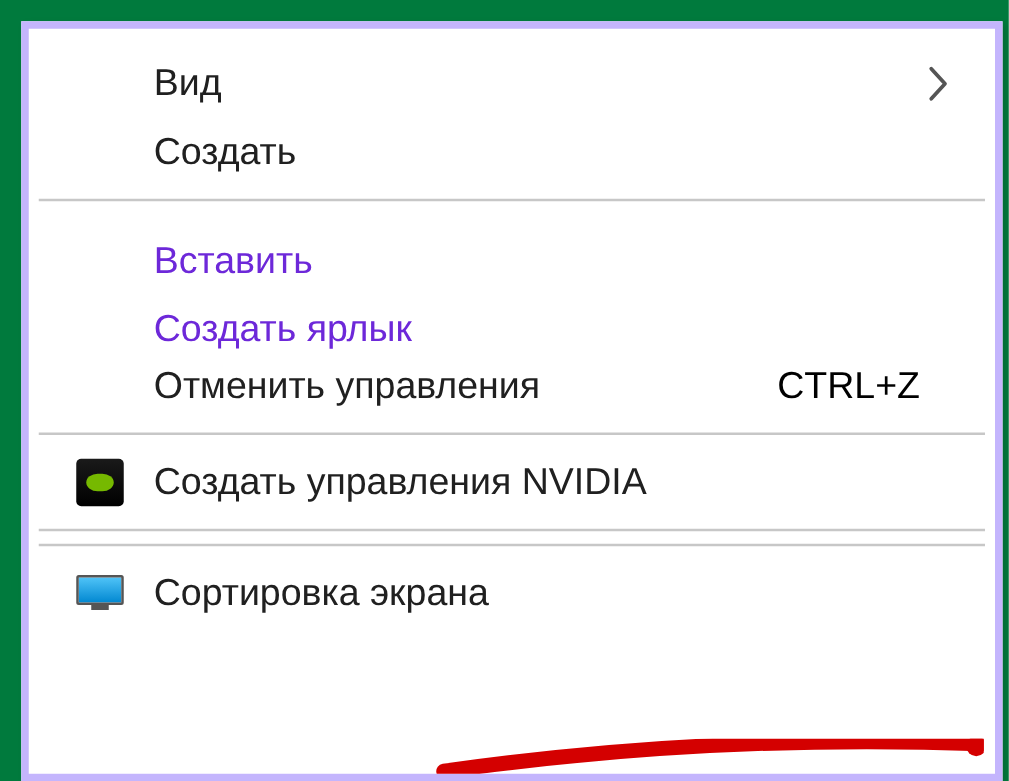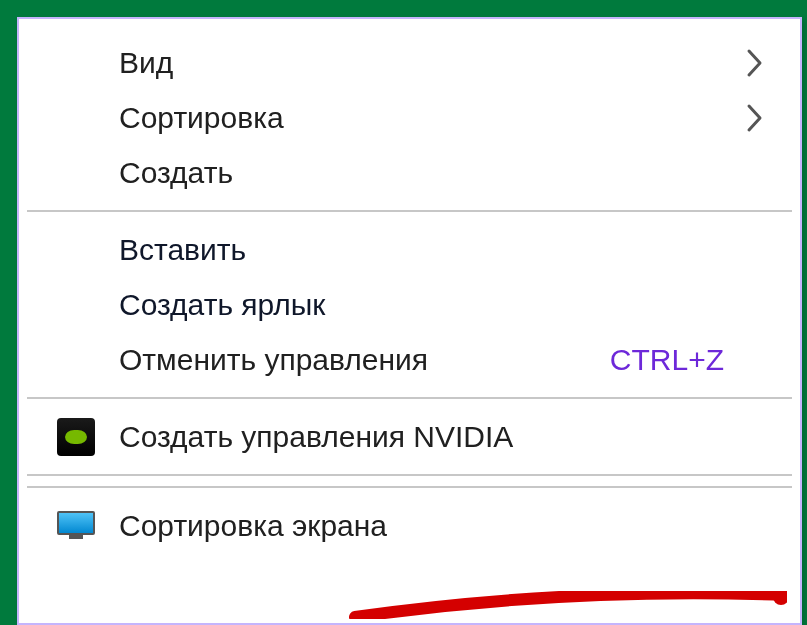--- a/index.html
+++ b/index.html
@@ -15,45 +15,46 @@
       overflow: hidden;
       position: relative;
     }
     .context-menu {
       position: absolute;
       top: 17px;
       left: 17px;
       width: 785px;
       height: 608px;
       background: #ffffff;
-      border: 2px solid #c4b5fd;
+      border: 6px solid #c4b5fd;
       box-shadow: 3px 3px 6px rgba(0,0,0,0.15);
       padding-top: 16px;
     }
     .menu-item {
       display: flex;
       align-items: center;
       height: 55px;
       padding-left: 100px;
       padding-right: 40px;
       font-size: 30px;
       color: #202020;
       position: relative;
       cursor: default;
     }
     .menu-item.disabled {
-      color: #0f172a;
+      color: #6d28d9;
+      align-items: flex-end;
     }
     .menu-item .label {
       flex: 1;
     }
     .menu-item .shortcut {
       font-size: 30px;
-      color: #6d28d9;
-      margin-right: 36px;
+      color: #000000;
+      margin-right: 20px;
     }
     .menu-item .chevron {
       position: absolute;
       right: 36px;
       top: 50%;
       transform: translateY(-50%);
     }
     .menu-item .chevron svg {
       display: block;
     }
@@ -122,28 +123,20 @@
 
   <div class="menu-item">
     <span class="label">Вид</span>
     <span class="chevron">
       <svg width="18" height="30" viewBox="0 0 18 30">
           <path d="M3 3 L14 15 L3 27" stroke="#555" stroke-width="3" fill="none" stroke-linecap="round" stroke-linejoin="round"></path>
         </svg>
     </span>
   </div>
 
-  <div class="menu-item">
-    <span class="label">Сортировка</span>
-    <span class="chevron">
-      <svg width="18" height="30" viewBox="0 0 18 30">
-          <path d="M3 3 L14 15 L3 27" stroke="#555" stroke-width="3" fill="none" stroke-linecap="round" stroke-linejoin="round"></path>
-        </svg>
-    </span>
-  </div>
 
   <div class="menu-item">
     <span class="label">Создать</span>
   </div>
 
   <div class="separator"></div>
 
   <div class="menu-item disabled">
     <span class="label">Вставить</span>
   </div>

